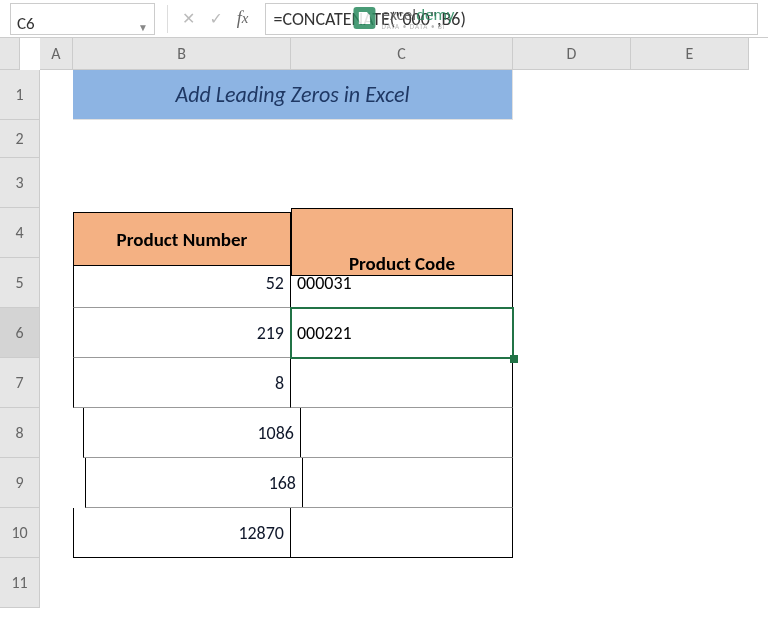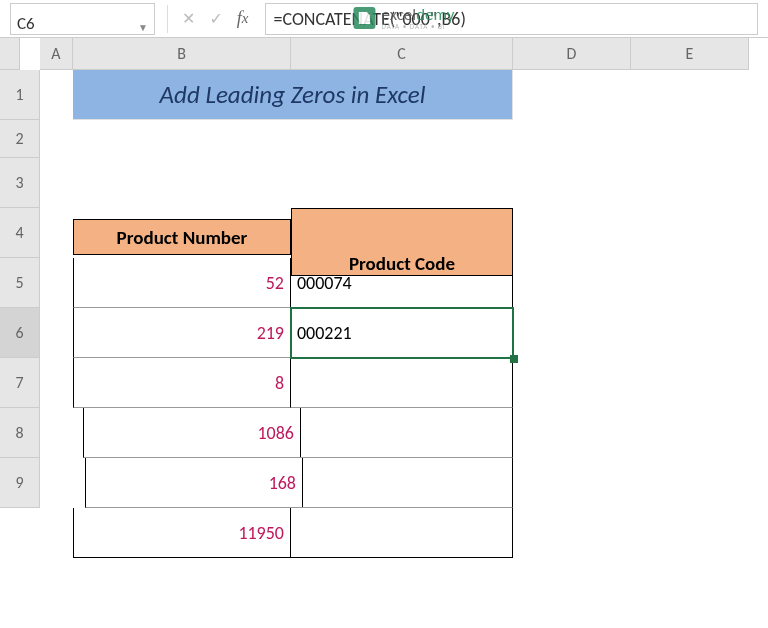--- a/index.html
+++ b/index.html
@@ -22,23 +22,23 @@
     .row-headers { display: flex; flex-direction: column; }
     .row-header { width: 40px; background: #e6e6e6; border-right: 1px solid #ccc; border-bottom: 1px solid #ccc; display: flex; align-items: center; justify-content: center; color: #666; font-size: 16px; }
     .row-header.active { background: #d4d4d4; }
     
     .left-col { display: flex; flex-direction: column; width: 40px; }
     .main-grid { position: relative; flex: 1; }
     .top-row { display: flex; }
     .cells { position: relative; }
     .cell { position: absolute; border-right: 1px solid #e0e0e0; border-bottom: 1px solid #e0e0e0; display: flex; align-items: center; padding: 0 6px; font-size: 18px; }
     
-    .title-cell { background: #8db4e3; color: #1f3864; font-size: 25px; font-weight: normal; justify-content: center; font-style: italic; }
+    .title-cell { background: #8db4e3; color: #1f3864; font-size: 22px; font-weight: normal; justify-content: center; font-style: italic; }
     .header-cell { background: #f4b183; color: #000; font-weight: bold; justify-content: center; font-size: 19px; }
-    .num-cell { justify-content: flex-end; color: #be185d; padding-left: 48px; }
+    .num-cell { justify-content: flex-end; color: #0f172a; padding-left: 48px; }
     .text-cell { justify-content: flex-start; color: #000; }
     .selection { position: absolute; border: 2px solid #217346; pointer-events: none; }
     .fill-handle { position: absolute; width: 8px; height: 8px; background: #217346; pointer-events: auto; cursor: crosshair; }
     
     .watermark { position: absolute; bottom: 40px; left: 50%; transform: translateX(-50%); display: flex; align-items: center; gap: 6px; opacity: 0.85; }
     .watermark-icon { width: 22px; height: 22px; background: #2a8a5f; border-radius: 3px; position: relative; }
     .watermark-icon::after { content: ''; position: absolute; top: 5px; left: 5px; width: 12px; height: 12px; background: #fff; clip-path: polygon(0 0, 70% 0, 100% 30%, 100% 100%, 0 100%); }
     .watermark-text { display: flex; flex-direction: column; line-height: 1; }
     .watermark-main { font-size: 17px; color: #555; font-weight: 500; }
     .watermark-main .accent { color: #2a8a5f; }
@@ -69,69 +69,71 @@
     <div class="row-headers" id="row-headers">
         <div class="row-header" style="height: 50px;">1</div>
         <div class="row-header" style="height: 38px;">2</div>
         <div class="row-header" style="height: 50px;">3</div>
         <div class="row-header" style="height: 50px;">4</div>
         <div class="row-header" style="height: 50px;">5</div>
         <div class="row-header active" style="height: 50px;">6</div>
         <div class="row-header" style="height: 50px;">7</div>
         <div class="row-header" style="height: 50px;">8</div>
         <div class="row-header" style="height: 50px;">9</div>
+        <div class="row-header" style="height: 50px;">10</div>
+        <div class="row-header" style="height: 50px;">11</div>
       </div>
   </div>
   <div class="main-grid">
     <div class="top-row col-headers" id="col-headers">
         <div class="col-header" style="width: 33px;">A</div>
         <div class="col-header" style="width: 218px;">B</div>
         <div class="col-header" style="width: 222px;">C</div>
         <div class="col-header" style="width: 118px;">D</div>
         <div class="col-header" style="width: 118px;">E</div>
       </div>
     <div class="cells" id="cells">
 
       <div class="cell title-cell" style="left:33px; top:0; width:440px; height:50px;">
         <span>Add Leading Zeros in Excel</span>
       </div>
 
-      <div class="cell header-cell" style="left:33px; top:149px; width:218px; height:36px; border:1.5px solid #000;">
+      <div class="cell header-cell" style="left:33px; top:142px; width:218px; height:54px; border:1.5px solid #000;">
         <span>Product Number</span>
       </div>
       <div class="cell header-cell" style="left:251px; top:138px; width:222px; height:68px; border:1.5px solid #000;align-items:flex-end;">
         <span>Product Code</span>
       </div>
 
       <div class="cell num-cell" style="left:33px; top:188px; width:218px; height:50px; border-left:1.5px solid #000; border-right:1.5px solid #000; border-bottom:1px solid #999;">
           <span>52</span>
         </div>
       <div class="cell text-cell" style="left:251px; top:188px; width:222px; height:50px; border-right:1.5px solid #000; border-bottom:1px solid #999;">
-          <span>000074</span>
+          <span>000031</span>
         </div>
       <div class="cell num-cell" style="left:33px; top:238px; width:218px; height:50px; border-left:1.5px solid #000; border-right:1.5px solid #000; border-bottom:1px solid #999;">
           <span>219</span>
         </div>
       <div class="cell text-cell" style="left:251px; top:238px; width:222px; height:50px; border-right:1.5px solid #000; border-bottom:1px solid #999;">
           <span>000221</span>
         </div>
       <div class="cell num-cell" style="left:33px; top:288px; width:218px; height:50px; border-left:1.5px solid #000; border-right:1.5px solid #000; border-bottom:1px solid #999;">
           <span>8</span>
         </div>
       <div class="cell" style="left:251px; top:288px; width:222px; height:50px; border-right:1.5px solid #000; border-bottom:1px solid #999;"></div>
       <div class="cell num-cell" style="left:43px; top:338px; width:218px; height:50px; border-left:1.5px solid #000; border-right:1.5px solid #000; border-bottom:1px solid #999;">
           <span>1086</span>
         </div>
       <div class="cell" style="left:251px; top:338px; width:222px; height:50px; border-right:1.5px solid #000; border-bottom:1px solid #999;"></div>
       <div class="cell num-cell" style="left:45px; top:388px; width:218px; height:50px; border-left:1.5px solid #000; border-right:1.5px solid #000; border-bottom:1px solid #999;">
           <span>168</span>
         </div>
       <div class="cell" style="left:251px; top:388px; width:222px; height:50px; border-right:1.5px solid #000; border-bottom:1px solid #999;"></div>
       <div class="cell num-cell" style="left:33px; top:438px; width:218px; height:50px; border-left:1.5px solid #000; border-right:1.5px solid #000; border-bottom:1.5px solid #000;">
-          <span>11950</span>
+          <span>12870</span>
         </div>
       <div class="cell" style="left:251px; top:438px; width:222px; height:50px; border-right:1.5px solid #000; border-bottom:1.5px solid #000;"></div>
 
       <div class="selection" style="left:250px; top:237px; width:224px; height:52px;"></div>
       <div class="fill-handle" style="left:470px; top:285px;"></div>
 
       <div class="watermark">
         <div class="watermark-icon"></div>
         <div class="watermark-text">
           <div class="watermark-main"><span>excel</span><span class="accent">demy</span></div>

